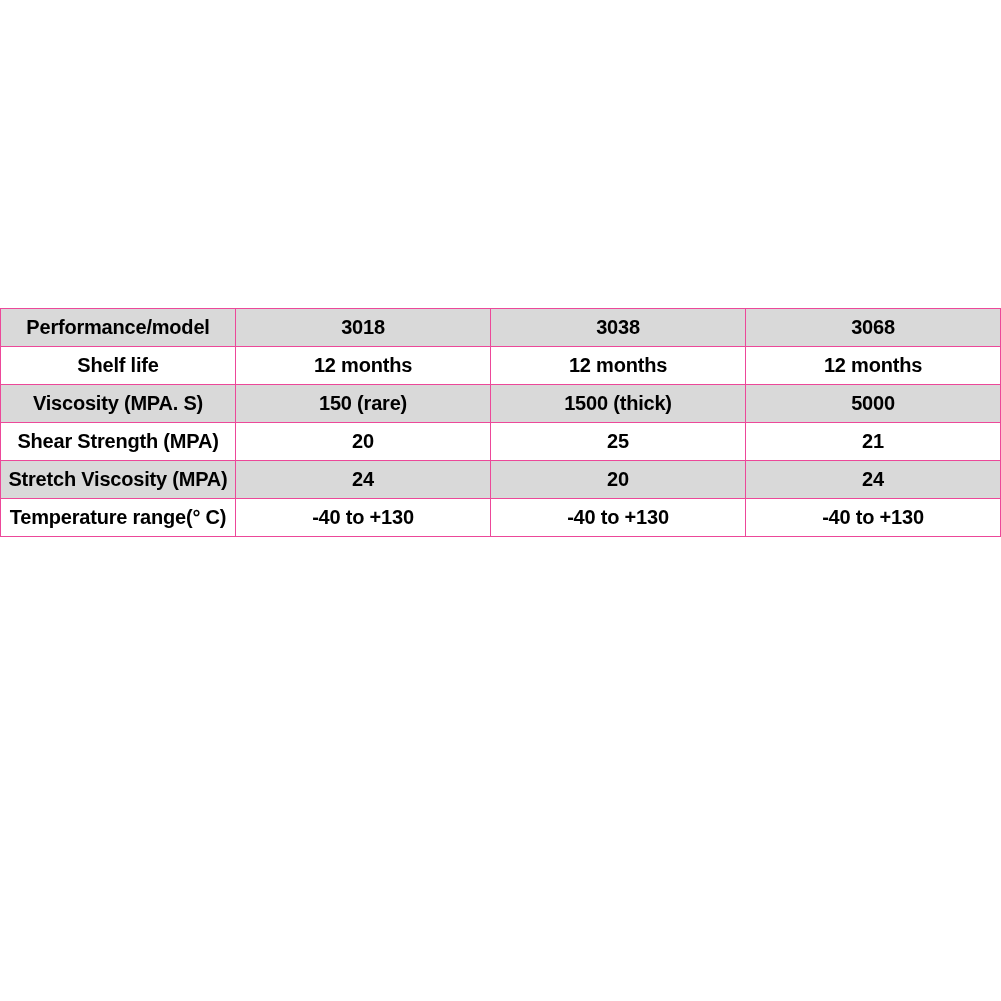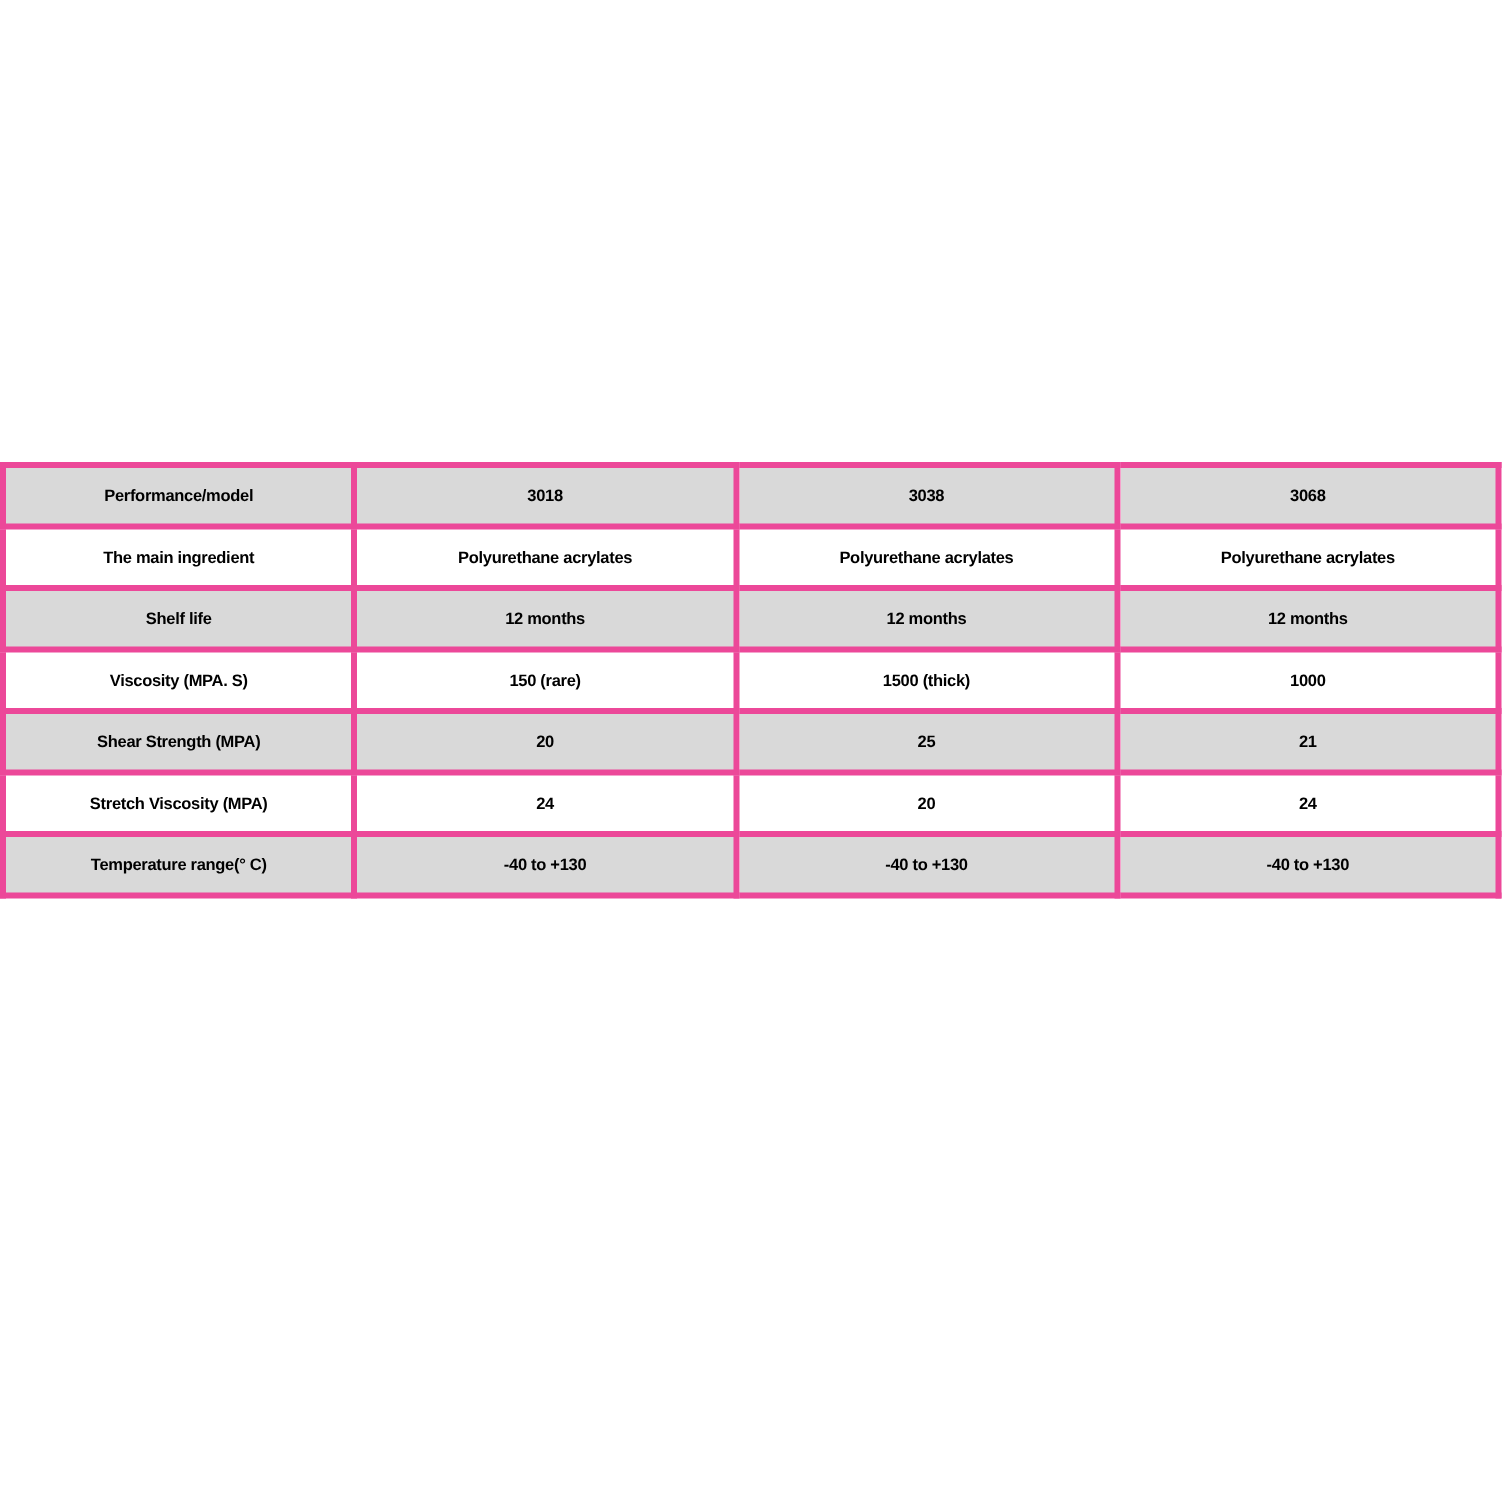--- a/index.html
+++ b/index.html
@@ -21,25 +21,25 @@
     width: 1001px;
   }
   table.spec-table {
     width: 100%;
     border-collapse: collapse;
     table-layout: fixed;
     color: #000000;
   }
   .spec-table th,
   .spec-table td {
-    border: 4px solid #ec4899;
+    border: 1px solid #ec4899;
     height: 37px;
     text-align: center;
     vertical-align: middle;
-    font-size: 11px;
+    font-size: 20px;
     font-weight: 700;
     letter-spacing: -0.2px;
     padding: 0 4px;
     white-space: nowrap;
     overflow: hidden;
   }
   .spec-table thead tr {
     background: var(--stripe-bg, #d9d9d9);
   }
   .spec-table tbody tr:nth-child(even) {
@@ -63,36 +63,30 @@
     <thead>
       <tr id="header-row">
           <th>Performance/model</th>
           <th>3018</th>
           <th>3038</th>
           <th>3068</th>
         </tr>
     </thead>
     <tbody id="table-body">
         <tr>
-          <th>The main ingredient</th>
-          <td>Polyurethane acrylates</td>
-          <td>Polyurethane acrylates</td>
-          <td>Polyurethane acrylates</td>
-        </tr>
-        <tr>
           <th>Shelf life</th>
           <td>12 months</td>
           <td>12 months</td>
           <td>12 months</td>
         </tr>
         <tr>
           <th>Viscosity (MPA. S)</th>
           <td>150 (rare)</td>
           <td>1500 (thick)</td>
-          <td>1000</td>
+          <td>5000</td>
         </tr>
         <tr>
           <th>Shear Strength (MPA)</th>
           <td>20</td>
           <td>25</td>
           <td>21</td>
         </tr>
         <tr>
           <th>Stretch Viscosity (MPA)</th>
           <td>24</td>

